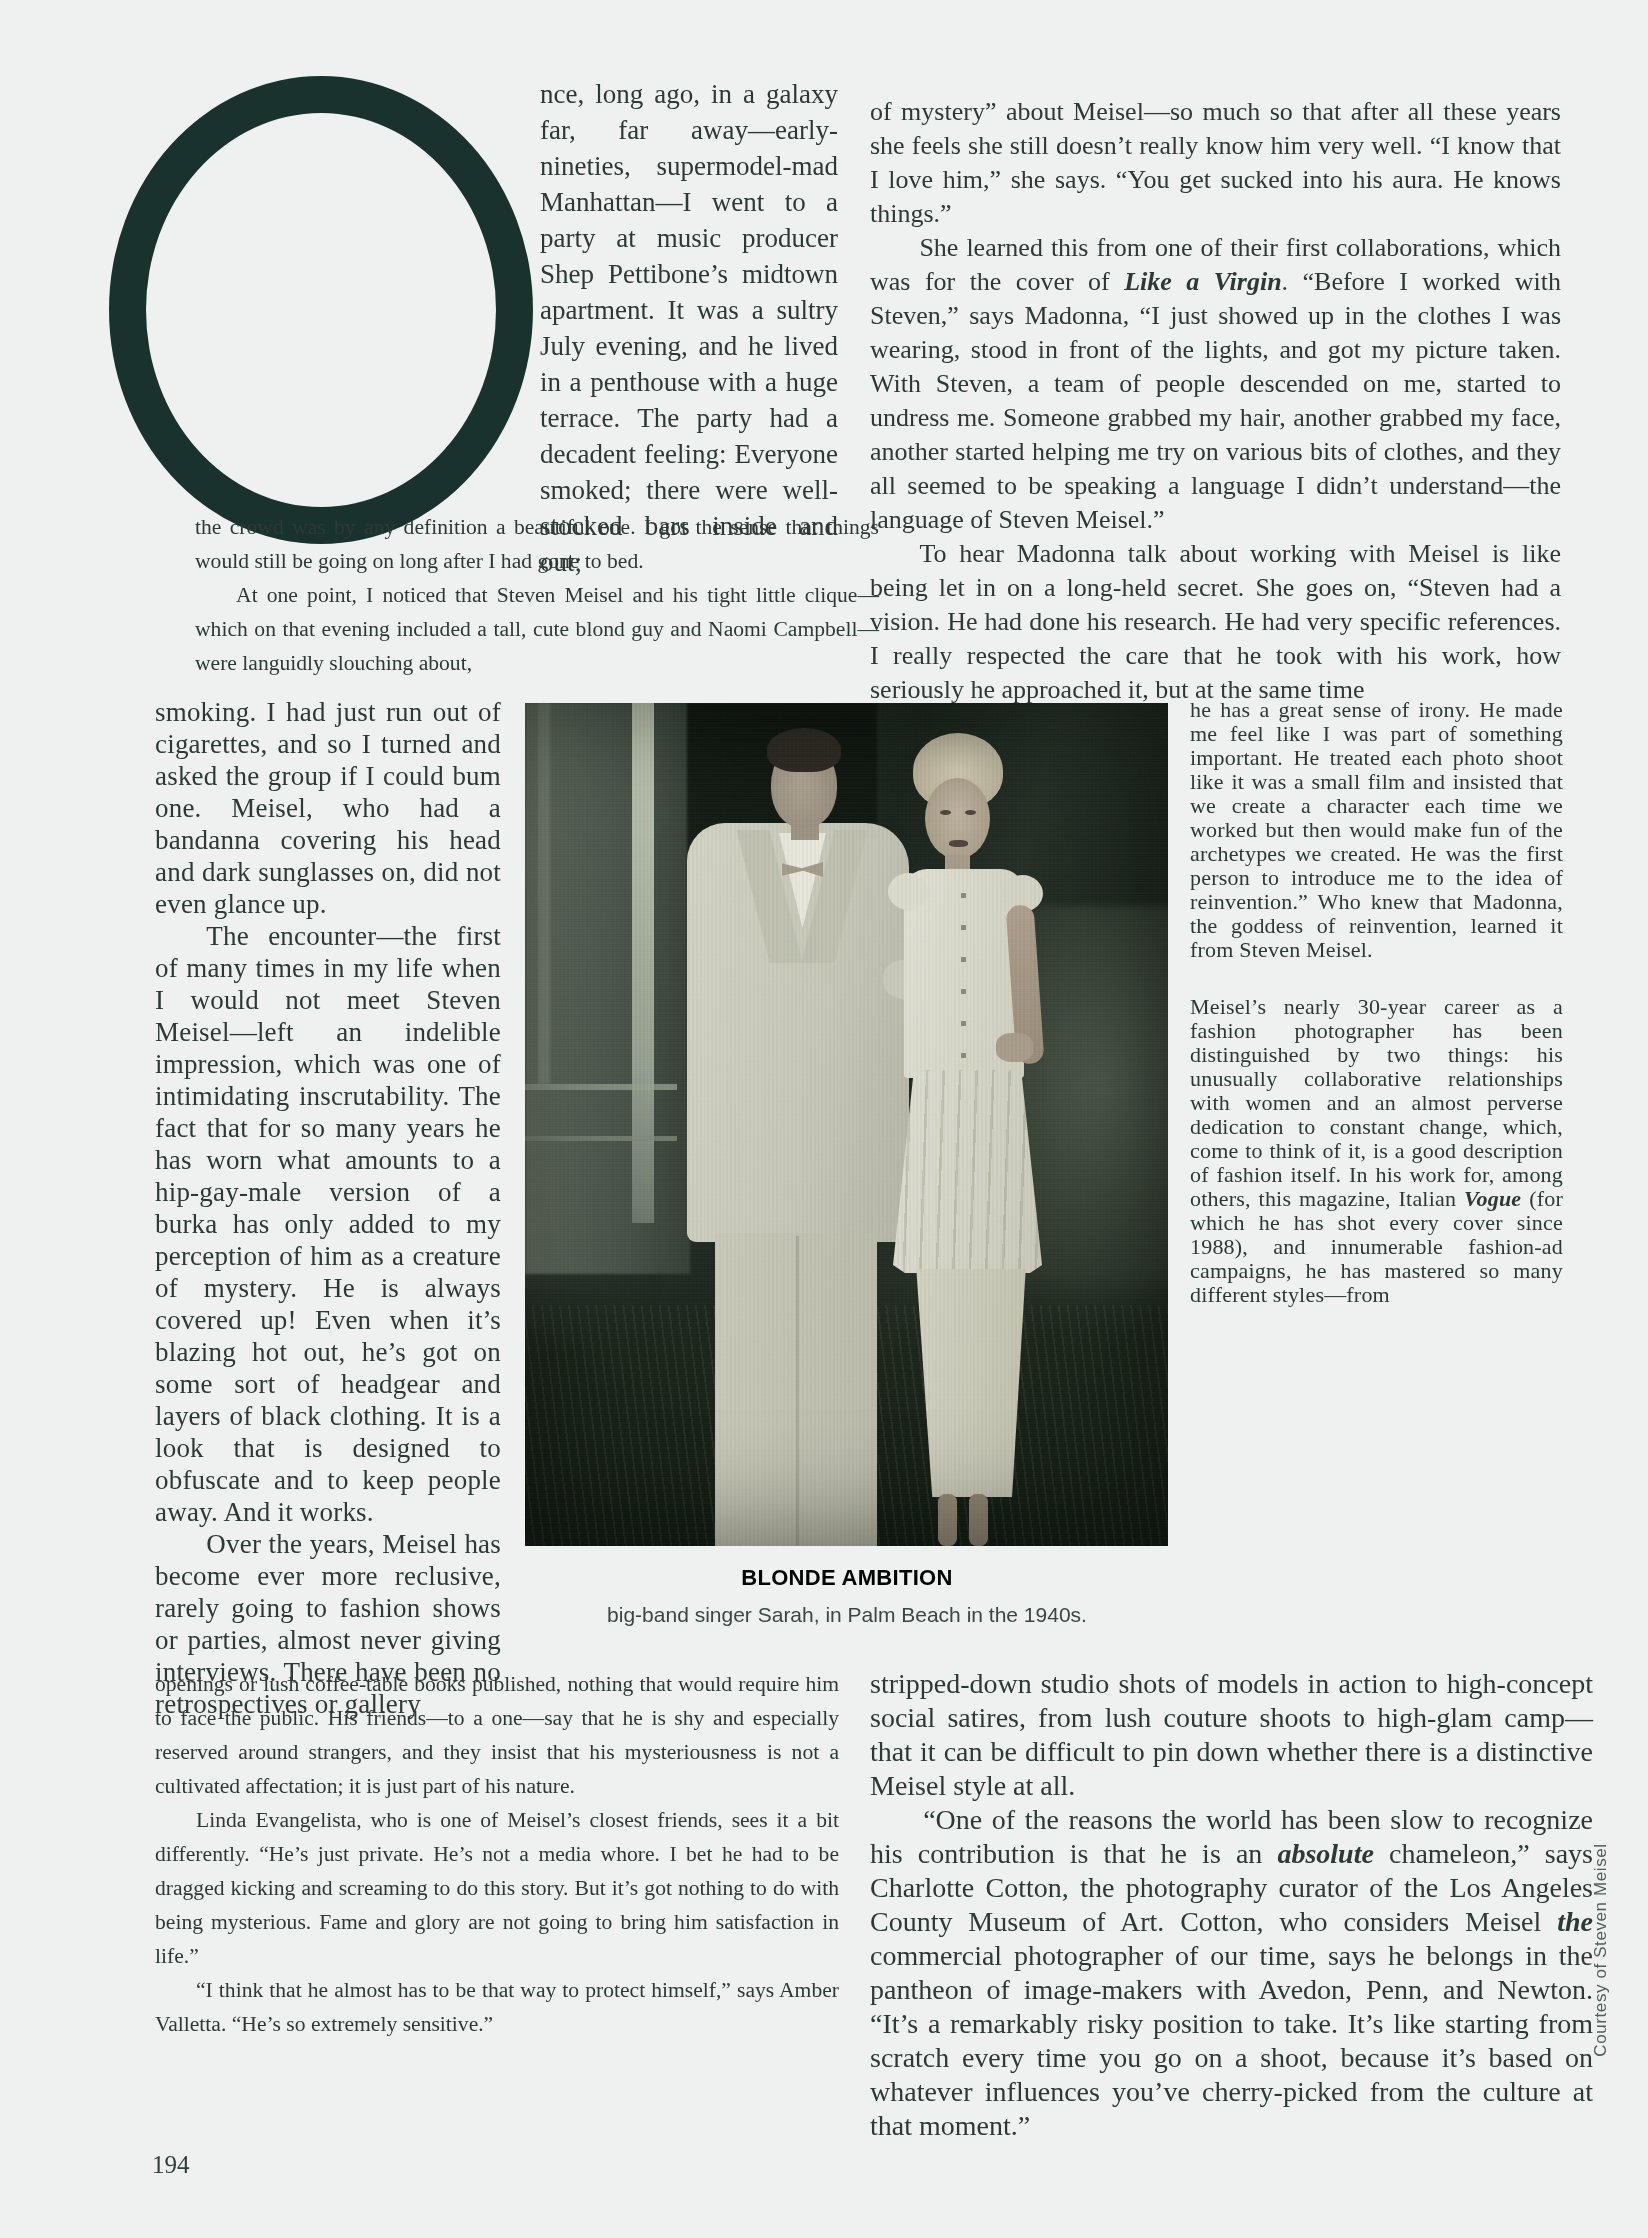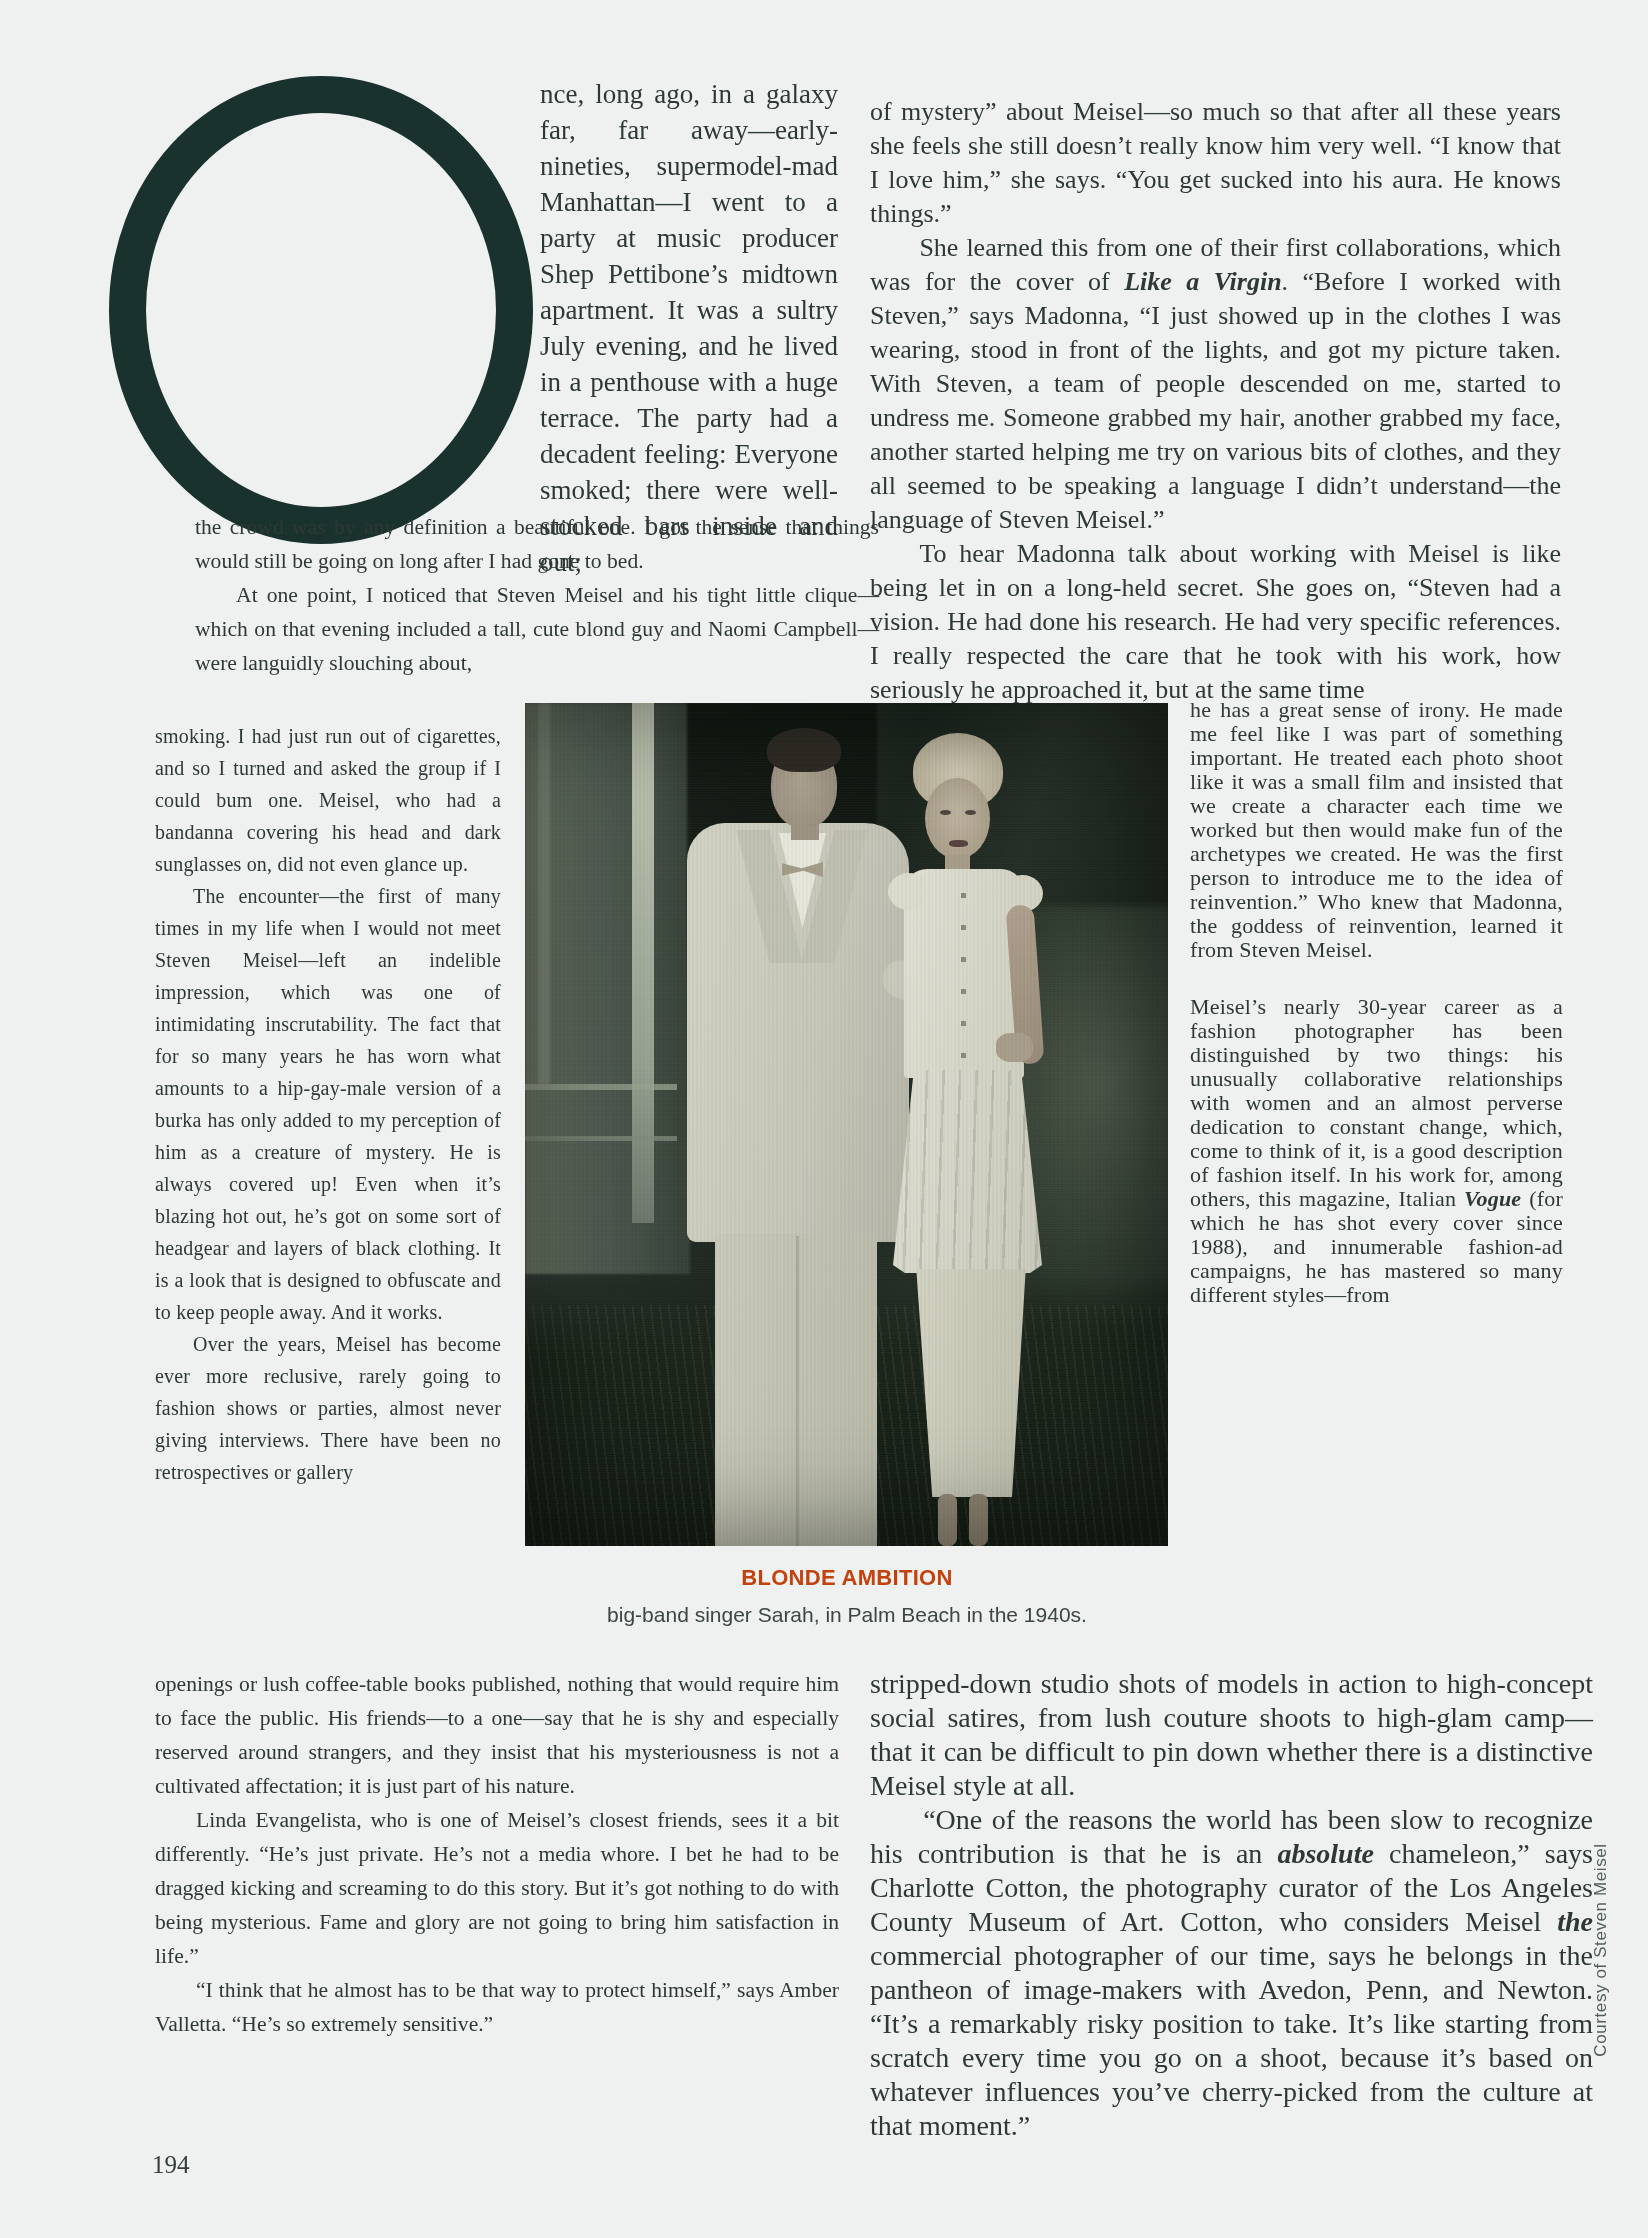--- a/index.html
+++ b/index.html
@@ -12,21 +12,21 @@
   }
   
   .col{position:absolute;}
   .col p{margin:0;text-align:justify;}
   .col p.ind{text-indent:1.9em;}
   .col p.gap{margin-top:33px;}
   .it{font-style:italic;font-weight:bold;}
 
   #opening   {left:540px; top:76px;  width:298px;  font-size:27px;   line-height:36px;}
   #left-wide {left:155px; top:510px;  width:684px; font-size:21.6px;   line-height:34px;margin-left:40px;}
-  #left-narrow{left:155px;top:720px; width:346px;  font-size:20px; line-height:32px; letter-spacing:0.2px;}
+  #left-narrow{left:155px;top:696px; width:346px;  font-size:27px; line-height:32px; letter-spacing:0.2px;}
   #left-bottom{left:155px;top:1667px; width:684px; font-size:21.6px;   line-height:34px;}
   #right-top {left:870px;top:95px;  width:691px; font-size:26px;   line-height:34px;}
   #right-narrow{left:1190px;top:698px;width:373px; font-size:22px;   line-height:24px; letter-spacing:0.2px;}
   #right-bottom{left:870px;top:1667px;width:723px;font-size:28px; line-height:34px;}
 
   
   #dropcap{
     position:absolute;left:109px;top:76px;width:424px;height:468px;
     border:37px solid #1a322e;border-radius:50%;
     box-sizing:border-box;
@@ -77,21 +77,21 @@
   .woman-skirt{left:389px;top:566px;width:114px;height:228px;background:linear-gradient(100deg,#d2d2c2,#bfbfae);clip-path:polygon(2% 0,98% 0,86% 100%,16% 100%);}
   .woman-legL{left:413px;top:791px;width:19px;height:52px;background:#948a78;border-radius:7.6px;}
   .woman-legR{left:444px;top:791px;width:19px;height:52px;background:#8d8371;border-radius:7.6px;}
   .ph-grain{left:0;top:0;right:0;bottom:0;
     background:repeating-linear-gradient(0deg,rgba(255,255,255,.02) 0 1.3px,rgba(0,0,0,0) 1.3px 2.5px),repeating-linear-gradient(90deg,rgba(0,0,0,.03) 0 1.9px,rgba(0,0,0,0) 1.9px 3.8px);}
   .ph-vignette{left:0;top:0;right:0;bottom:0;box-shadow:inset 0 0 114px rgba(5,10,6,.55);}
 
   
   #caption{position:absolute;left:536px;top:1565px;width:622px;text-align:center;
     font-family:"Liberation Sans", sans-serif;color:#3c4744;}
-  #caption .cap-title{font-weight:bold;font-size:22px;letter-spacing:0.3px;color:#c2410c;margin-bottom:10px;}
+  #caption .cap-title{font-weight:bold;font-size:22px;letter-spacing:0.3px;color:#000000;margin-bottom:10px;}
   #caption .cap-line{font-size:21px;line-height:27px;}
 
   
   #page-number{position:absolute;left:152px;top:2151px;font-size:25px;color:#333e3b;}
   #credit-box{position:absolute;left:1584px;top:1839px;width:34px;height:222px;
     display:flex;align-items:center;justify-content:center;}
   #credit-box span{transform:rotate(-90deg);white-space:nowrap;
     font-family:"Liberation Sans", sans-serif;font-size:17px;color:#515d59;letter-spacing:0.6px;}
 </style>
 </head>

